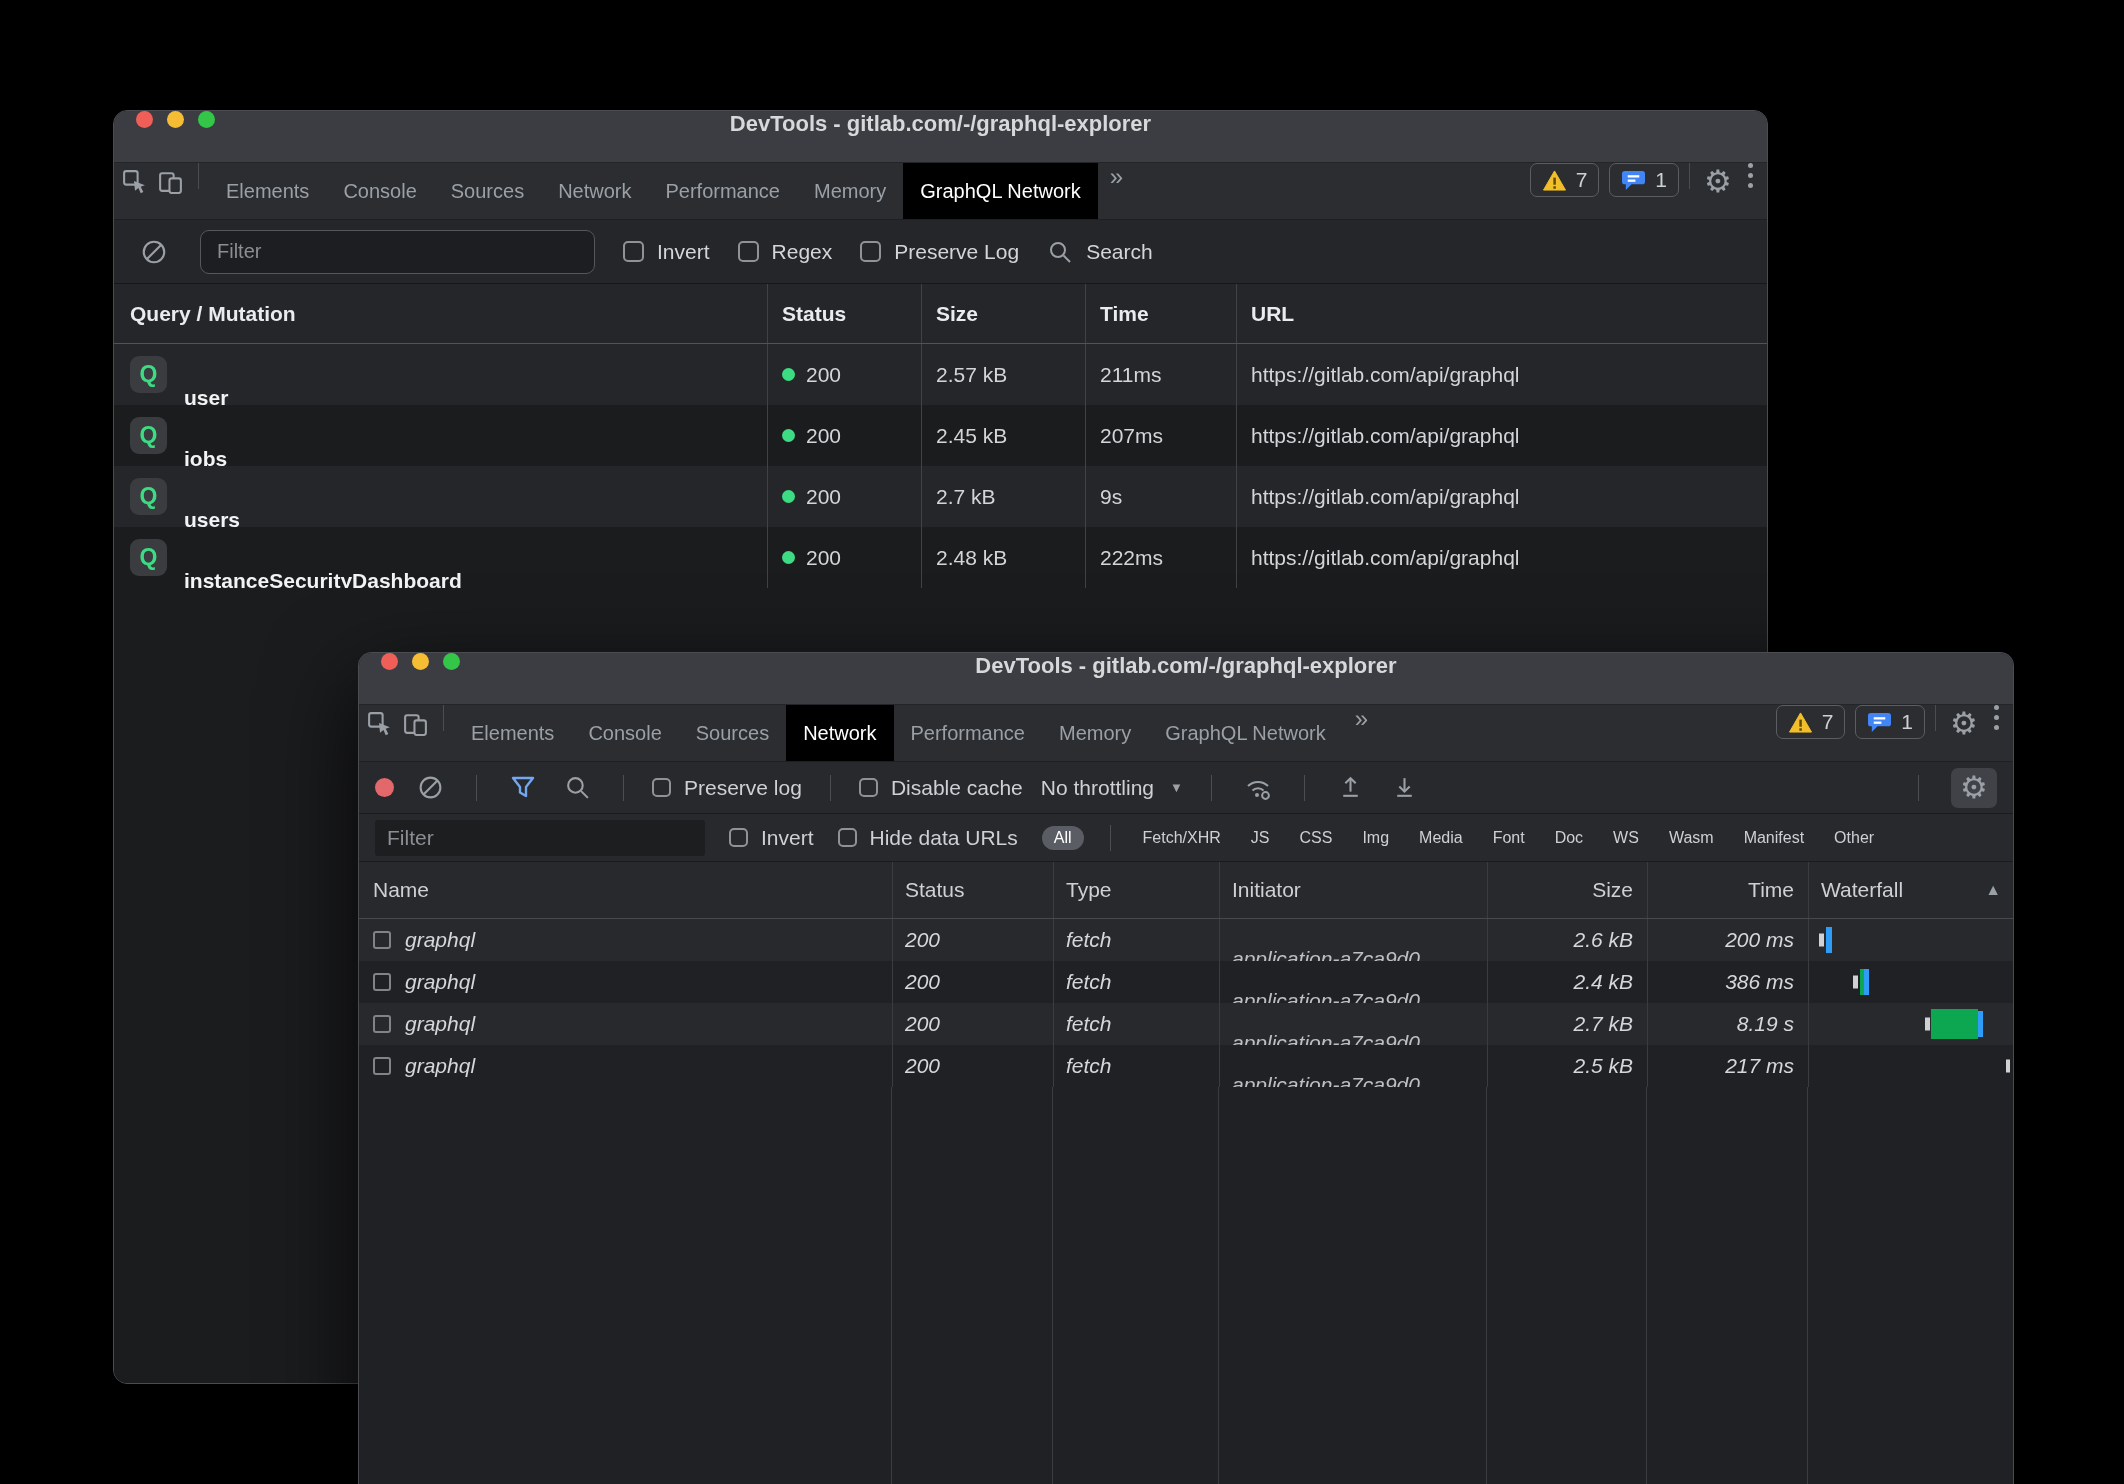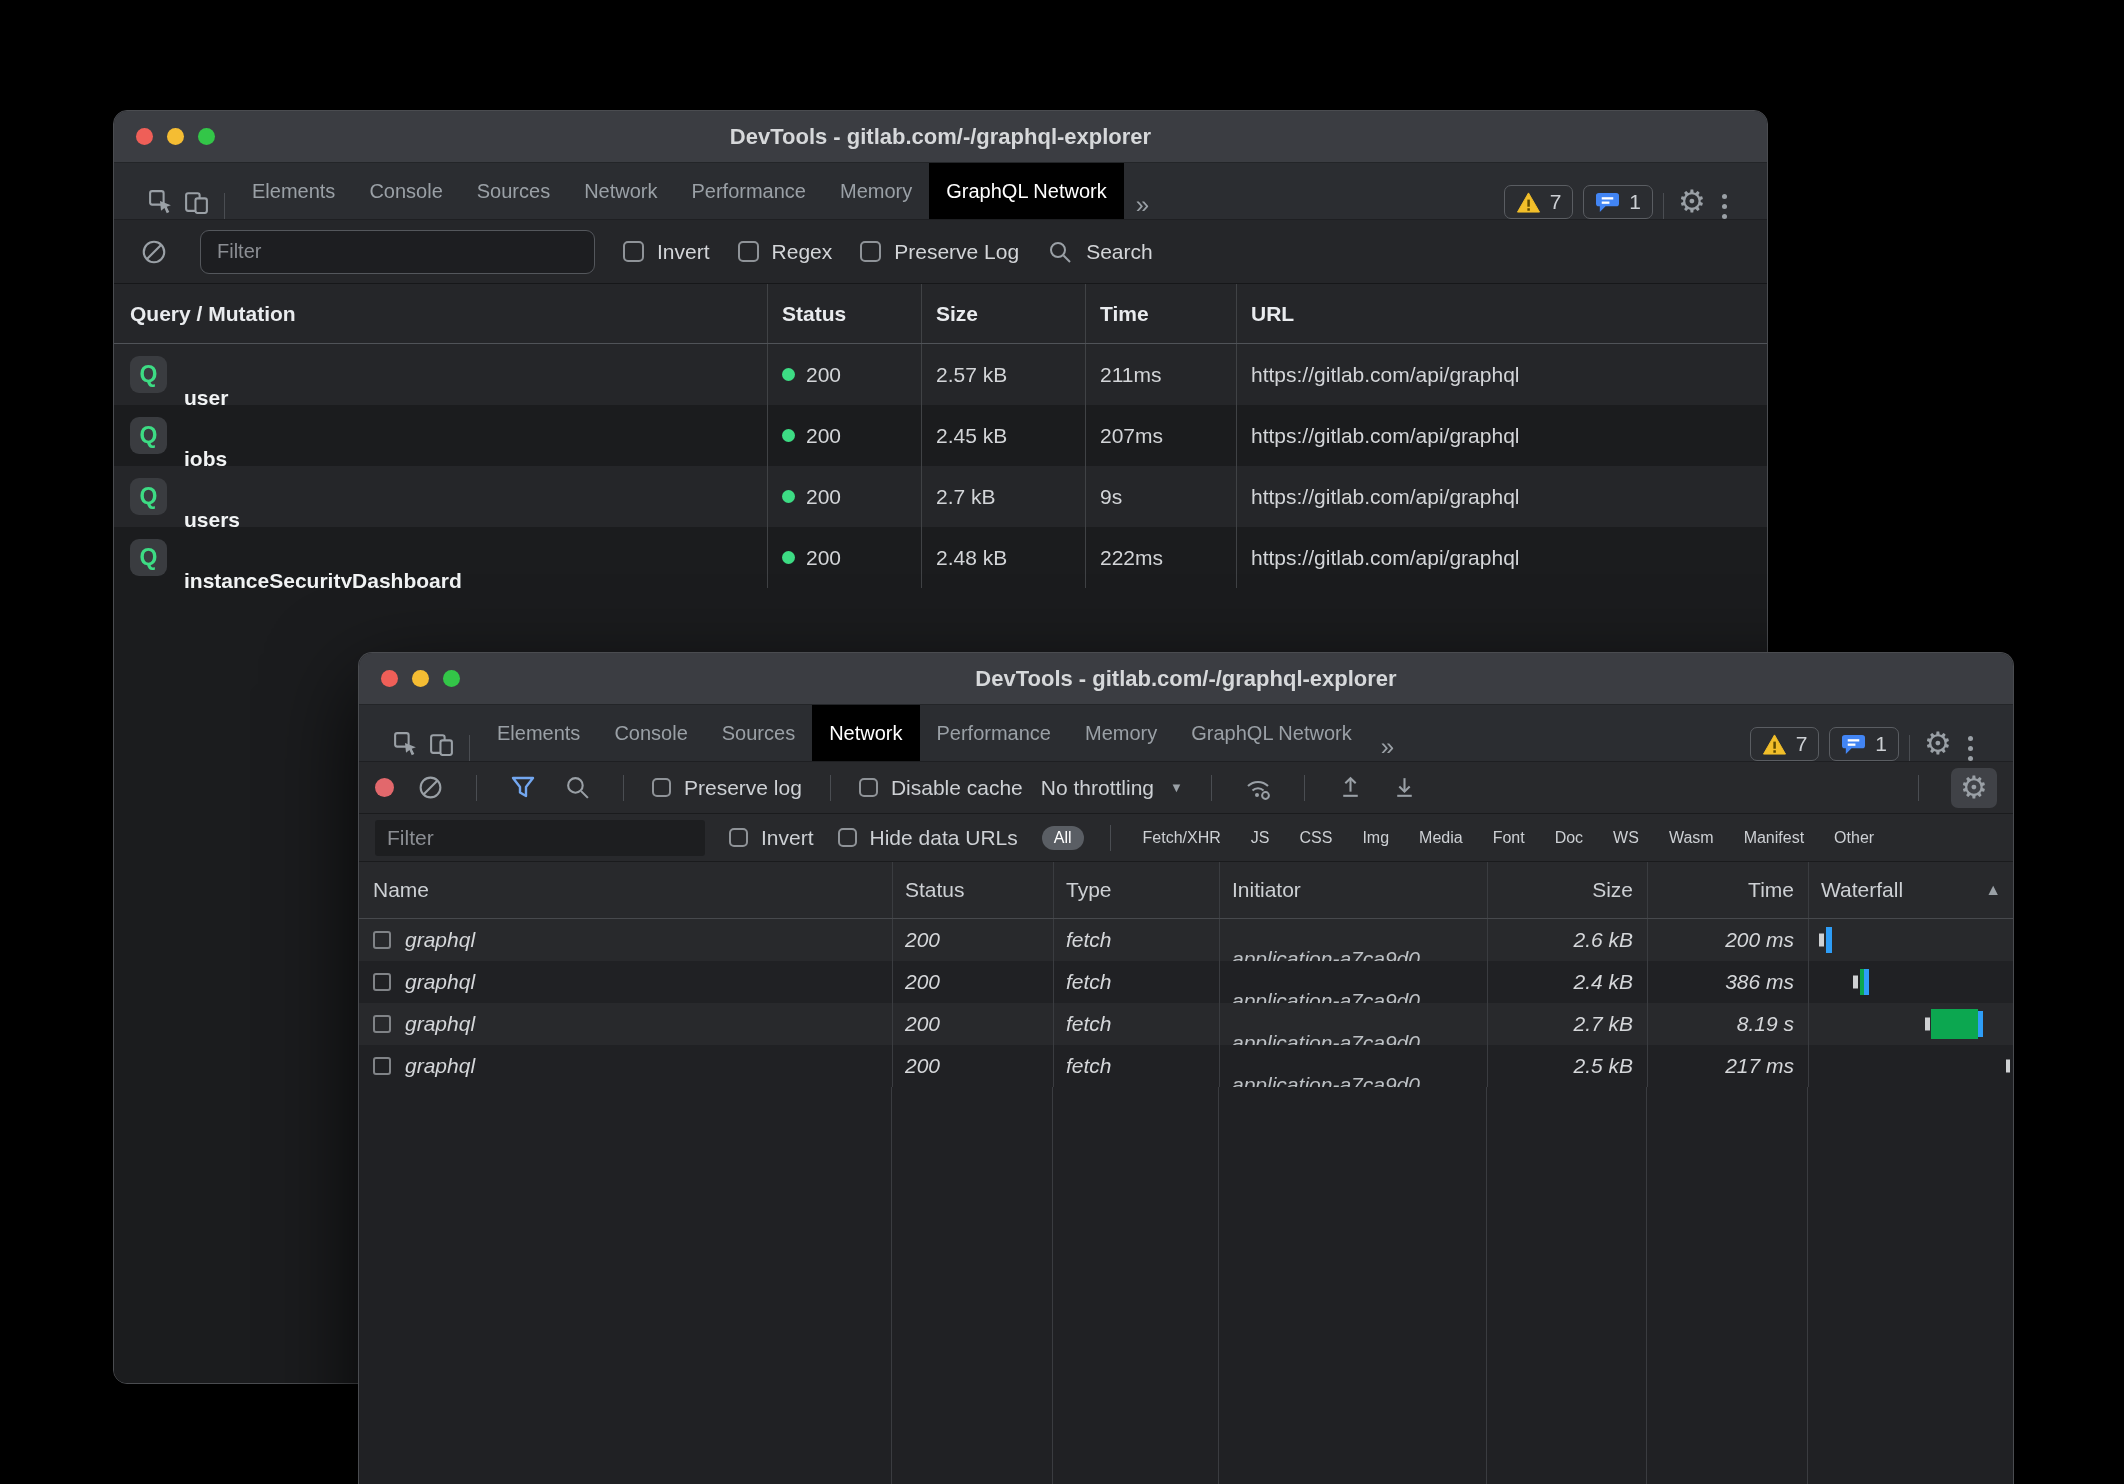--- a/index.html
+++ b/index.html
@@ -9,28 +9,28 @@
 
   
   .window { position:absolute; background:#1b1c1e; border:1px solid #4a4c50;
             border-radius:14px; box-shadow:0 30px 90px rgba(0,0,0,.8);
             display:flex; flex-direction:column; overflow:hidden; }
   #win-back  { left:113px; top:110px;  width:1655px; height:1274px; }
   #win-front { left:358px; top:652px;  width:1656px; height:832px;
                border-radius:14px 14px 0 0; border-bottom:none; }
 
   .titlebar { height:52px; flex:none; background:#3b3d42; border-bottom:1px solid #232528;
-              display:flex; align-items:center; position:relative; }
+              display:flex; align-items:flex-start; position:relative; }
   .lights { position:absolute; left:22px; display:flex; gap:14px; }
   .light  { width:17px; height:17px; border-radius:50%; }
   .l-red{background:#ef5f58;} .l-yellow{background:#f5bd33;} .l-green{background:#33c648;}
   .title  { flex:1; text-align:center; color:#d6d8da; font-weight:bold; font-size:22px; }
 
   .tabbar { height:57px; flex:none; background:#2b2d31; border-bottom:1px solid #1e1f22;
-            display:flex; align-items:flex-end; padding:0 28px; }
+            display:flex; align-items:flex-start; padding:0 2px; }
   .ticon  { width:36px; height:36px; display:flex; align-items:center; justify-content:center;
             color:#9aa0a6; flex:none; }
   .vdiv   { width:1px; height:26px; background:#4a4d52; margin:0 10px; flex:none; }
   .tab    { padding:0 17px; height:100%; display:flex; align-items:center;
             color:#9aa0a6; font-size:20px; white-space:nowrap; }
   .tab.selected { background:#000; color:#fff; }
   .overflow { color:#9aa0a6; font-size:24px; padding:0 12px; }
   .spacer { flex:1; }
   .badge  { display:flex; align-items:center; gap:9px; border:1px solid #5a5d62;
             border-radius:7px; padding:4px 11px; color:#cdd0d4; font-size:21px; margin-left:10px; }

